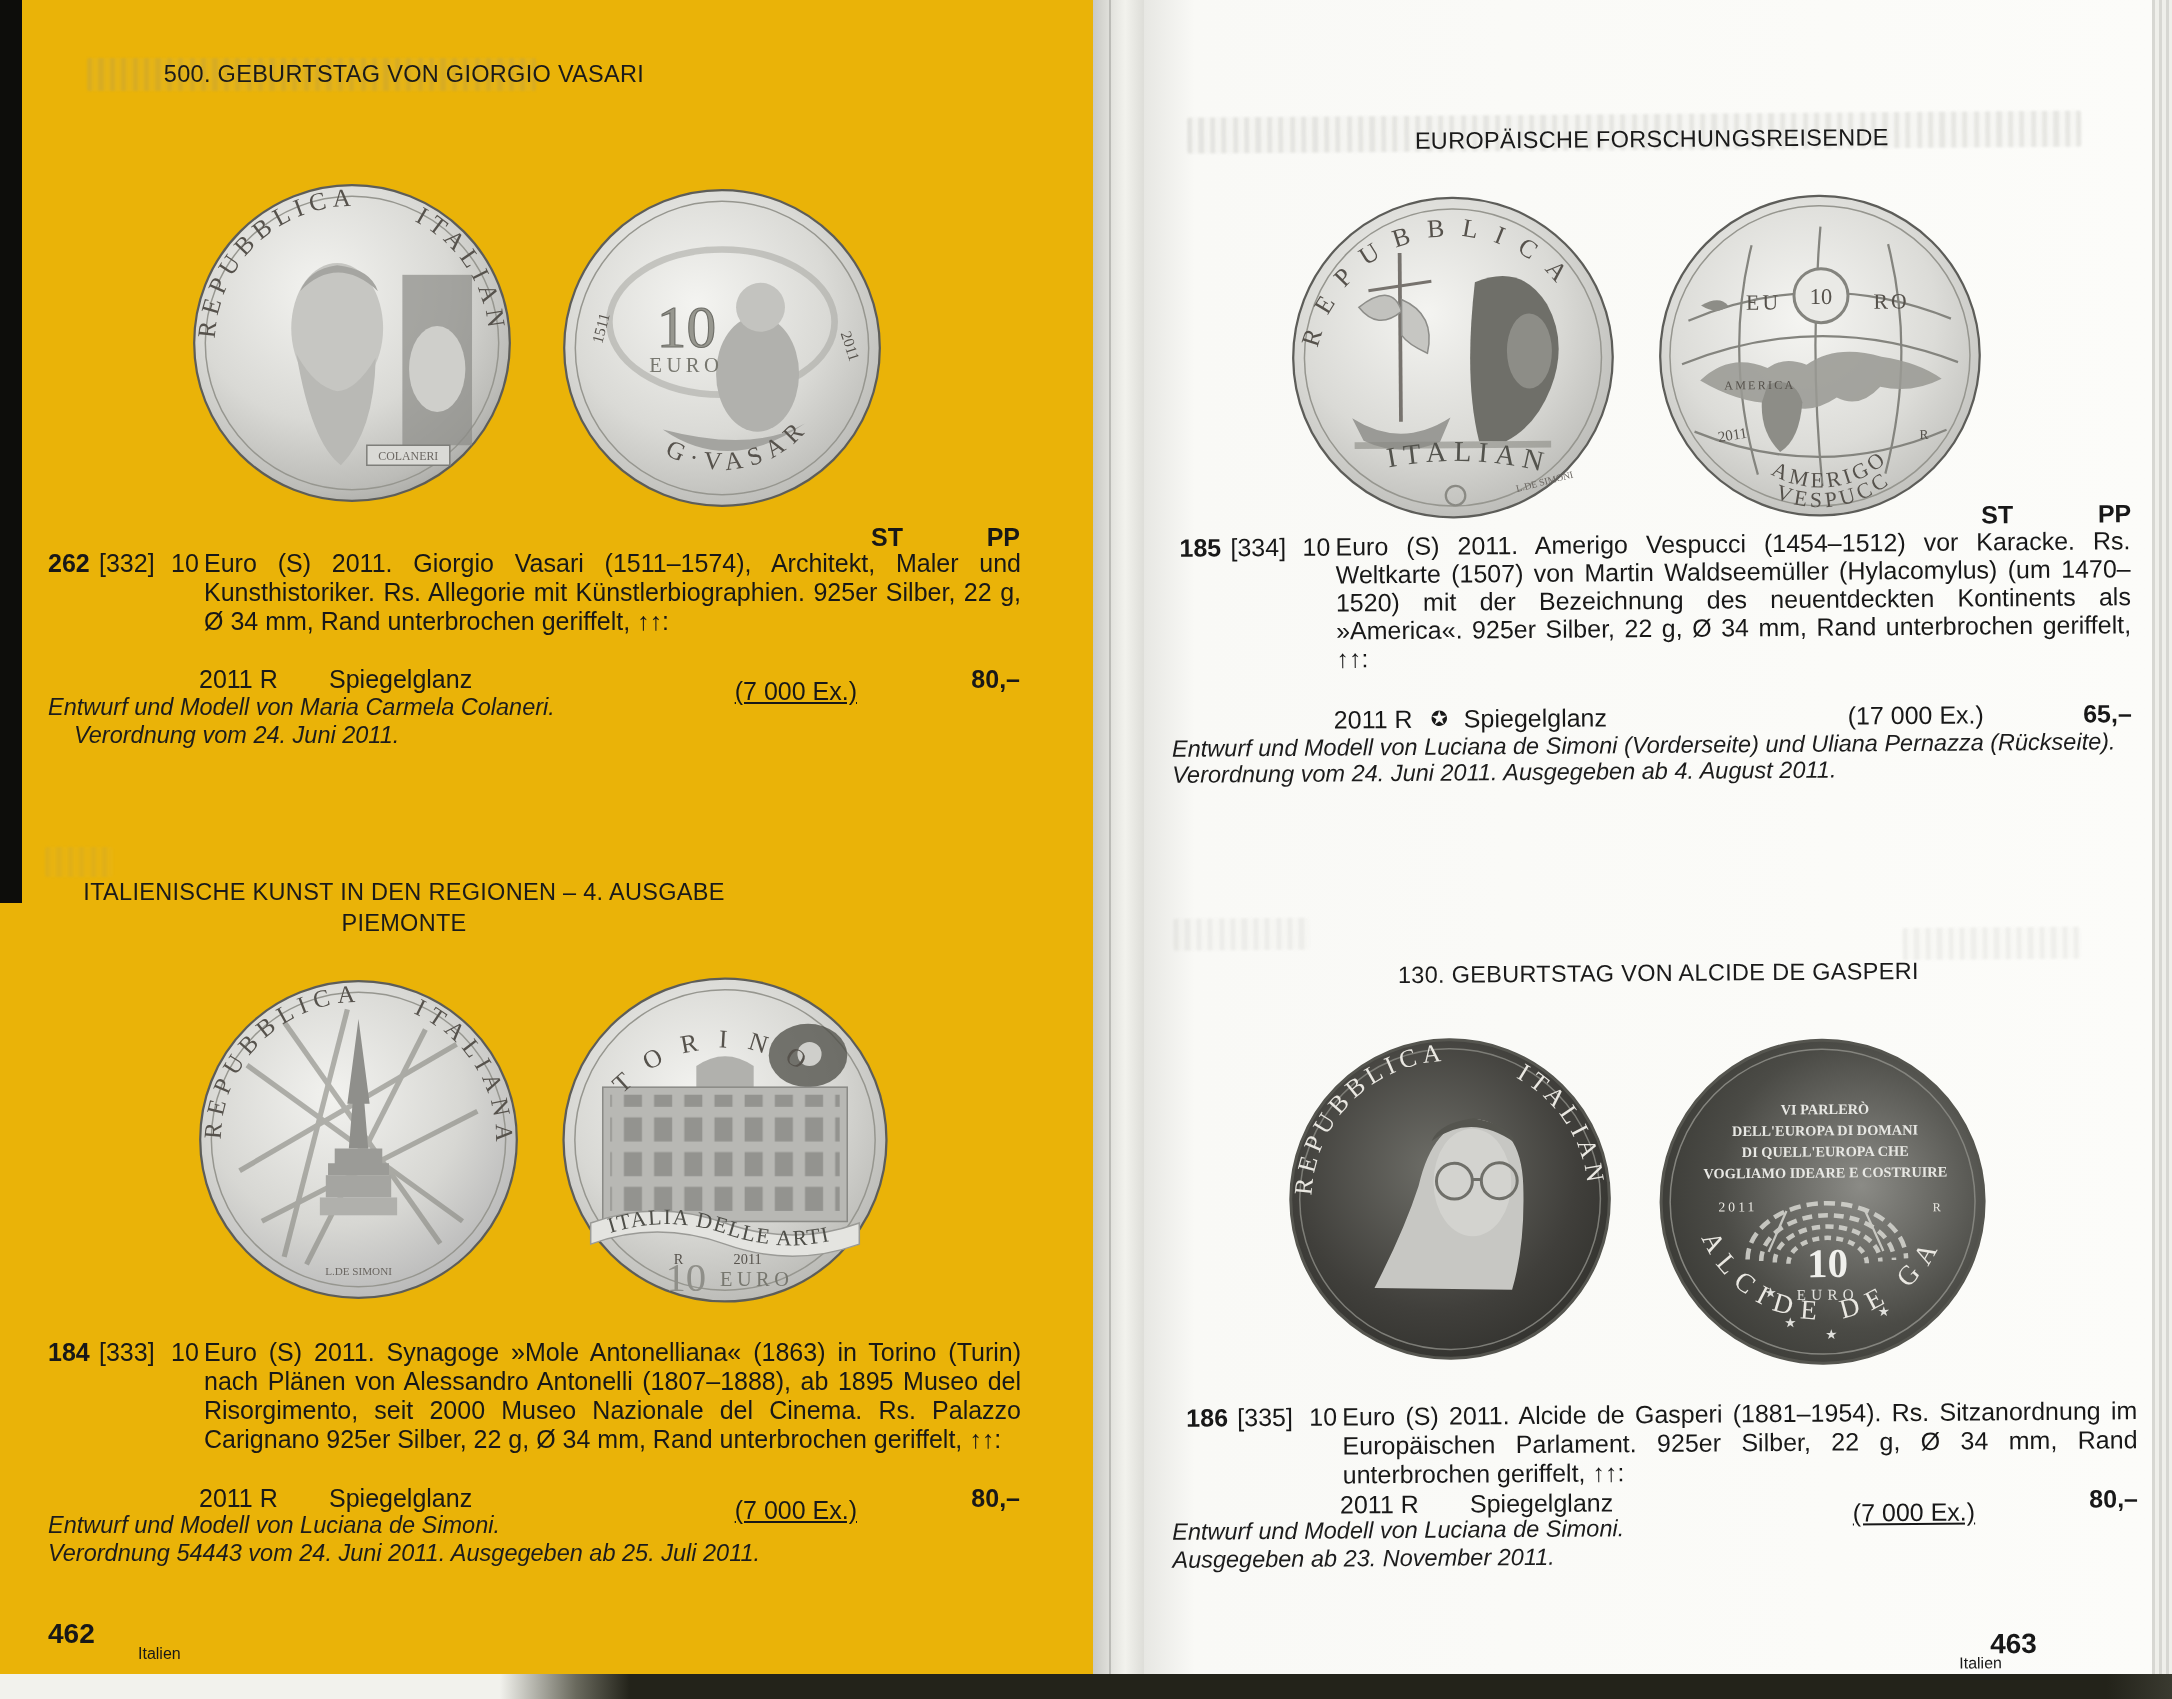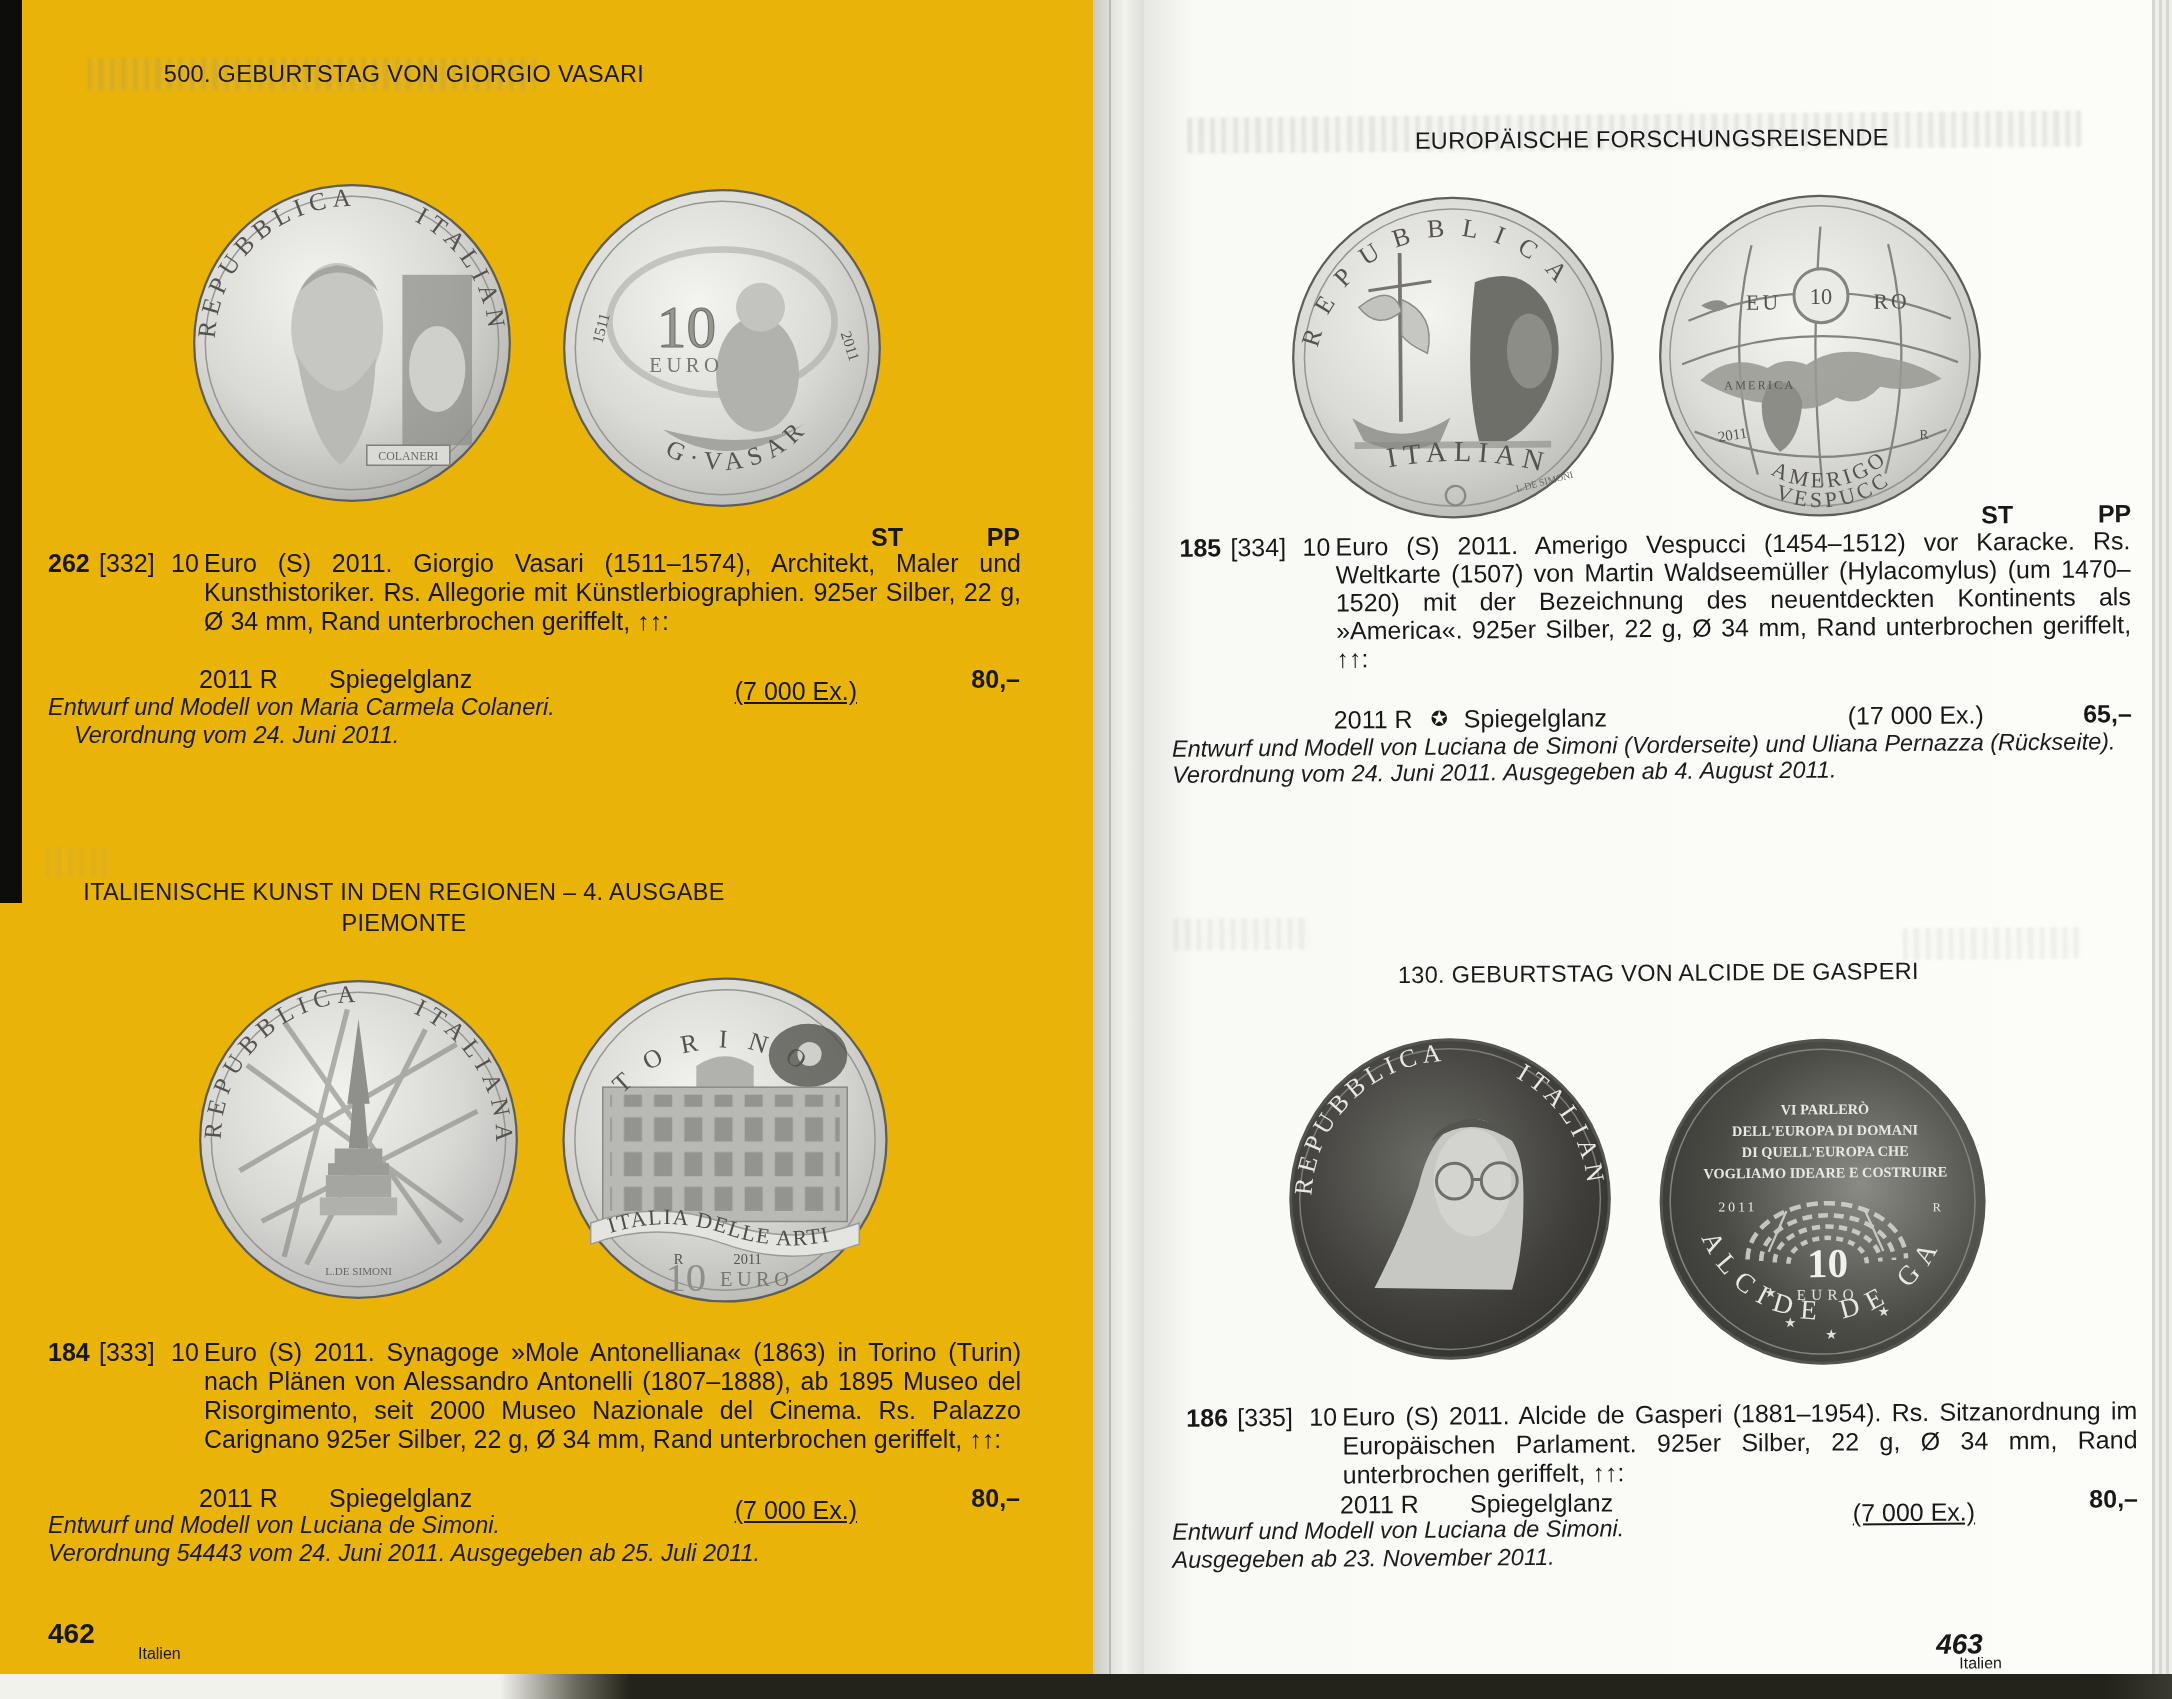--- a/index.html
+++ b/index.html
@@ -416,18 +416,18 @@
     <div class="abs" style="left:1335px;top:1488px;width:798px;height:30px;">
       <span class="pl-year">2011 R</span>
       <span class="pl-fin">Spiegelglanz</span>
       <span class="pl-mint">(7 000 Ex.)</span>
       <span class="pl-price">80,–</span>
     </div>
     <div class="abs note" style="left:1167px;top:1515px;">Entwurf und Modell von Luciana de Simoni.</div>
     <div class="abs note" style="left:1167px;top:1543px;">Ausgegeben ab 23. November 2011.</div>
 
     <div class="abs footer-label" style="left:1953px;top:1637px;">Italien</div>
-    <div class="abs footer-num" style="left:1930px;top:1631px;font-style:italic;">463</div>
+    <div class="abs footer-num" style="left:1984px;top:1631px;">463</div>
 
   </div>
 
 </div>
 
 
 </body></html>

